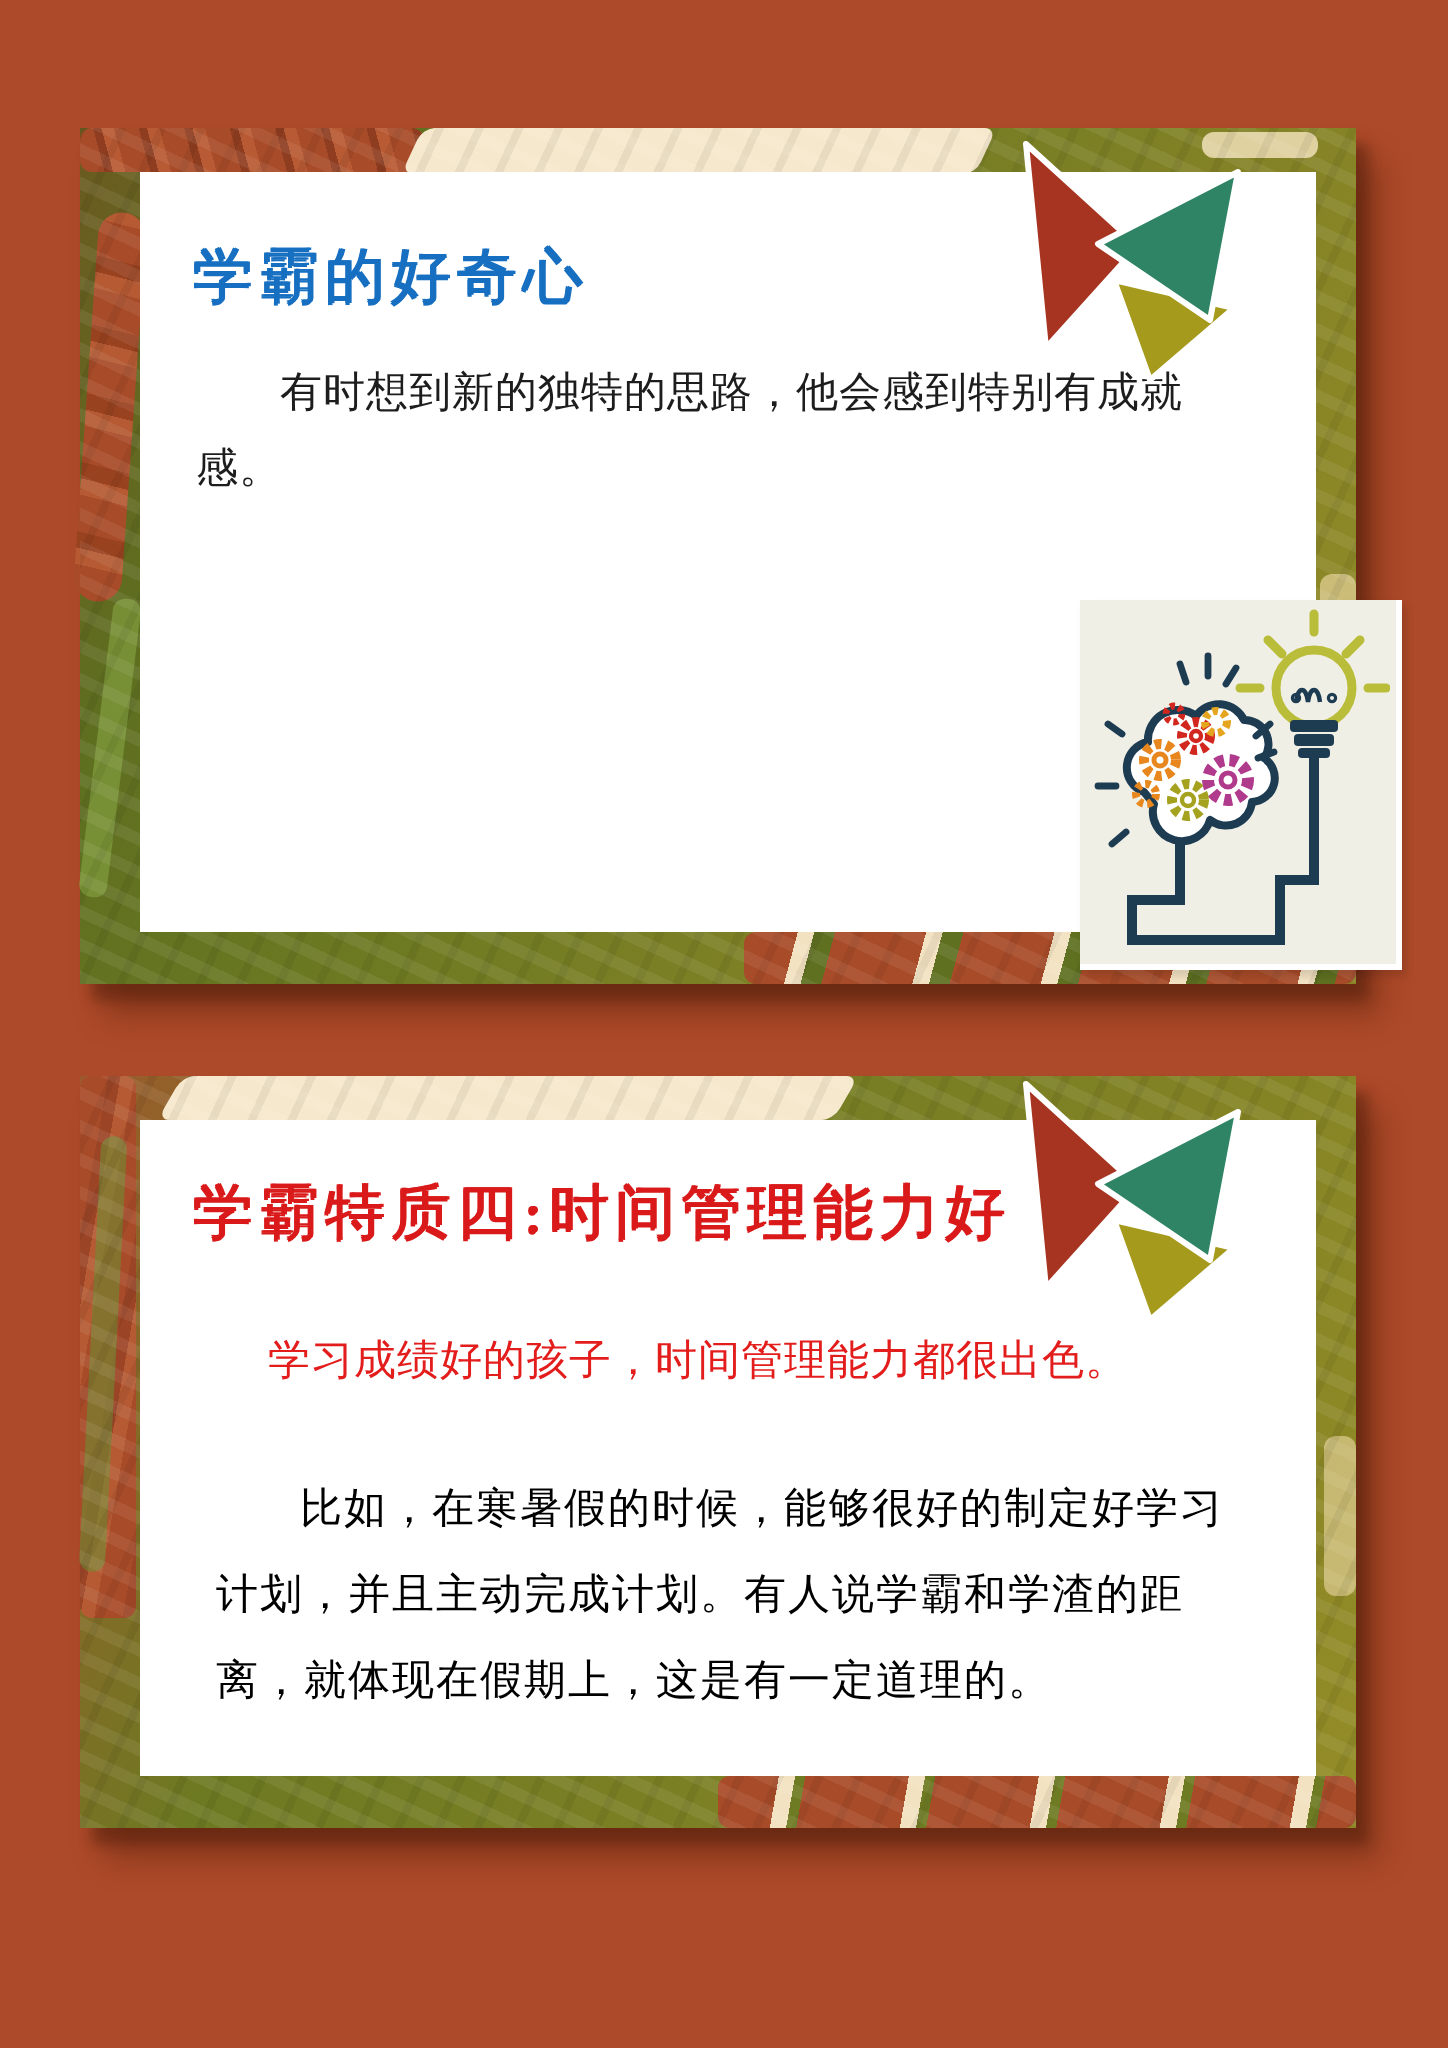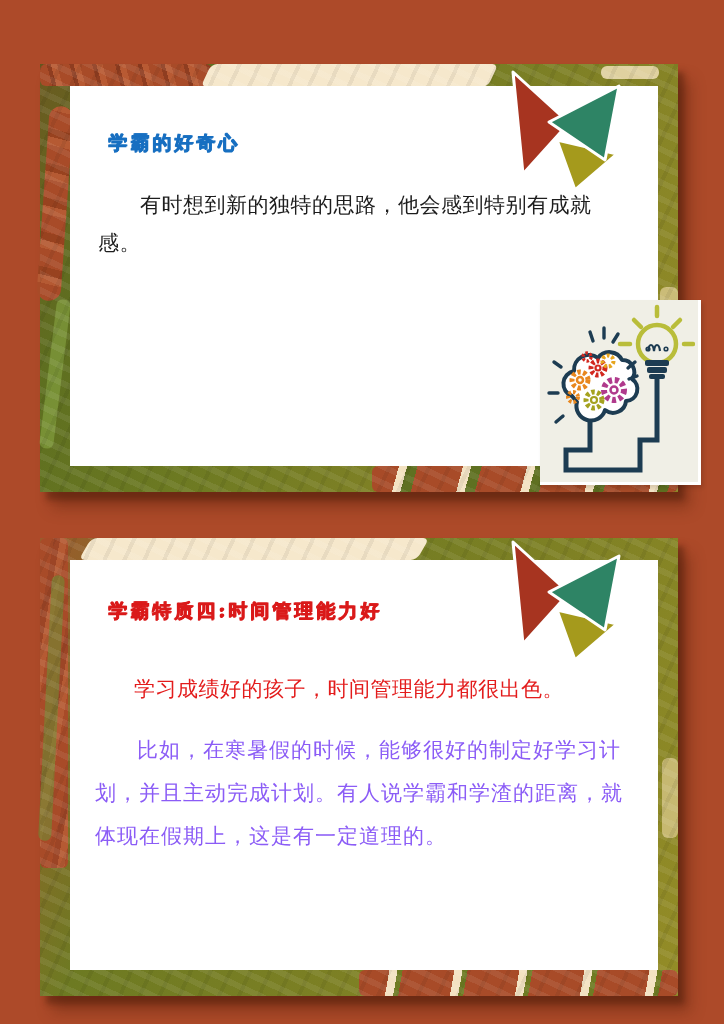--- a/index.html
+++ b/index.html
@@ -43,34 +43,34 @@
   .s2-cream-top{left:7%;top:0;width:53%;height:22px;background:#f6e8cc;transform:skewX(-30deg);}
   .s2-bottom-mix{right:0;bottom:0;width:50%;height:26px;
     background:repeating-linear-gradient(100deg,#a84b28 0 30px,#f3e2c2 30px 38px,#6f7b23 38px 43px,#a84b28 43px 64px);}
   .s2-cream-right{right:0;top:48%;width:16px;height:80px;background:#ecd9a4;opacity:.6;}
 
   .card-inner{
     position:absolute;left:30px;right:20px;top:22px;bottom:26px;
     background:#ffffff;
   }
   
-  .title{font-weight:bold;font-size:19px;letter-spacing:3px;margin:16px;
+  .title{font-weight:normal;font-size:30px;letter-spacing:3px;margin:4px;
     text-shadow:1px 0 0 currentColor, 0 1px 0 currentColor;
     font-family:"DejaVu Serif","DejaVu Sans",serif;}
   .t1{color:#176fc1;padding:28px 0 0 22px;}
   .t2{color:#da1a1a;padding:22px 0 0 22px;}
   .para{font-size:21px;line-height:38px;color:#1d1d1d;letter-spacing:.5px;
     margin:0;padding:0 26px 0 22px;text-indent:2em;}
   .p1{padding-top:22px;}
   .p2{padding-top:14px;position:relative;z-index:3;padding-left:28px;}
   .hl{color:#e31c1c;font-weight:bold;}
   .lead{font-size:21px;line-height:38px;color:#e31c1c;font-weight:normal;
     letter-spacing:.5px;margin:0;padding:30px 26px 0 22px;text-indent:2em;}
-  .para2{font-size:21px;line-height:43px;color:#8b5cf6;letter-spacing:1px;
-    margin:3px;padding:18px 26px 0 22px;text-indent:2em;}
+  .para2{font-size:21px;line-height:43px;color:#000000;letter-spacing:1px;
+    margin:16px;padding:18px 26px 0 22px;text-indent:2em;}
   
   .tri{position:absolute;left:465px;width:128px;height:122px;z-index:5;}
   
   .illu{
     position:absolute;left:470px;top:214px;width:158px;height:182px;z-index:2;
     background:#f0efe6;border-right:3px solid #fff;border-bottom:3px solid #fff;
     box-shadow:2px 3px 4px rgba(0,0,0,.12);
   }
 </style>
 </head>
@@ -143,21 +143,21 @@
     </div>
   </div>
 
   <svg class="tri" style="top:6px" viewBox="0 0 128 122">
     <polygon points="8,2 64,53 18,104" fill="#a73420" stroke="#ffffff" stroke-width="3" stroke-linejoin="round"></polygon>
     <polygon points="52,70 112,84 70,120" fill="#a59a1c" stroke="#ffffff" stroke-width="3" stroke-linejoin="round"></polygon>
     <polygon points="114,16 44,52 100,90" fill="#2e8465" stroke="#ffffff" stroke-width="3" stroke-linejoin="round"></polygon>
   </svg>
 </article>
 
-<article class="card" style="top:538px;height:458px;">
+<article class="card" style="top:538px;height:376px;">
   <div class="card-frame frame2">
     <div class="stroke s2-red-left"></div>
     <div class="stroke s2-green-left"></div>
     <div class="stroke s2-cream-top"></div>
     <div class="stroke s2-bottom-mix"></div>
     <div class="stroke s2-cream-right"></div>
   </div>
 
   <div class="card-inner">
     <h1 class="title t2">学霸特质四:时间管理能力好</h1>

